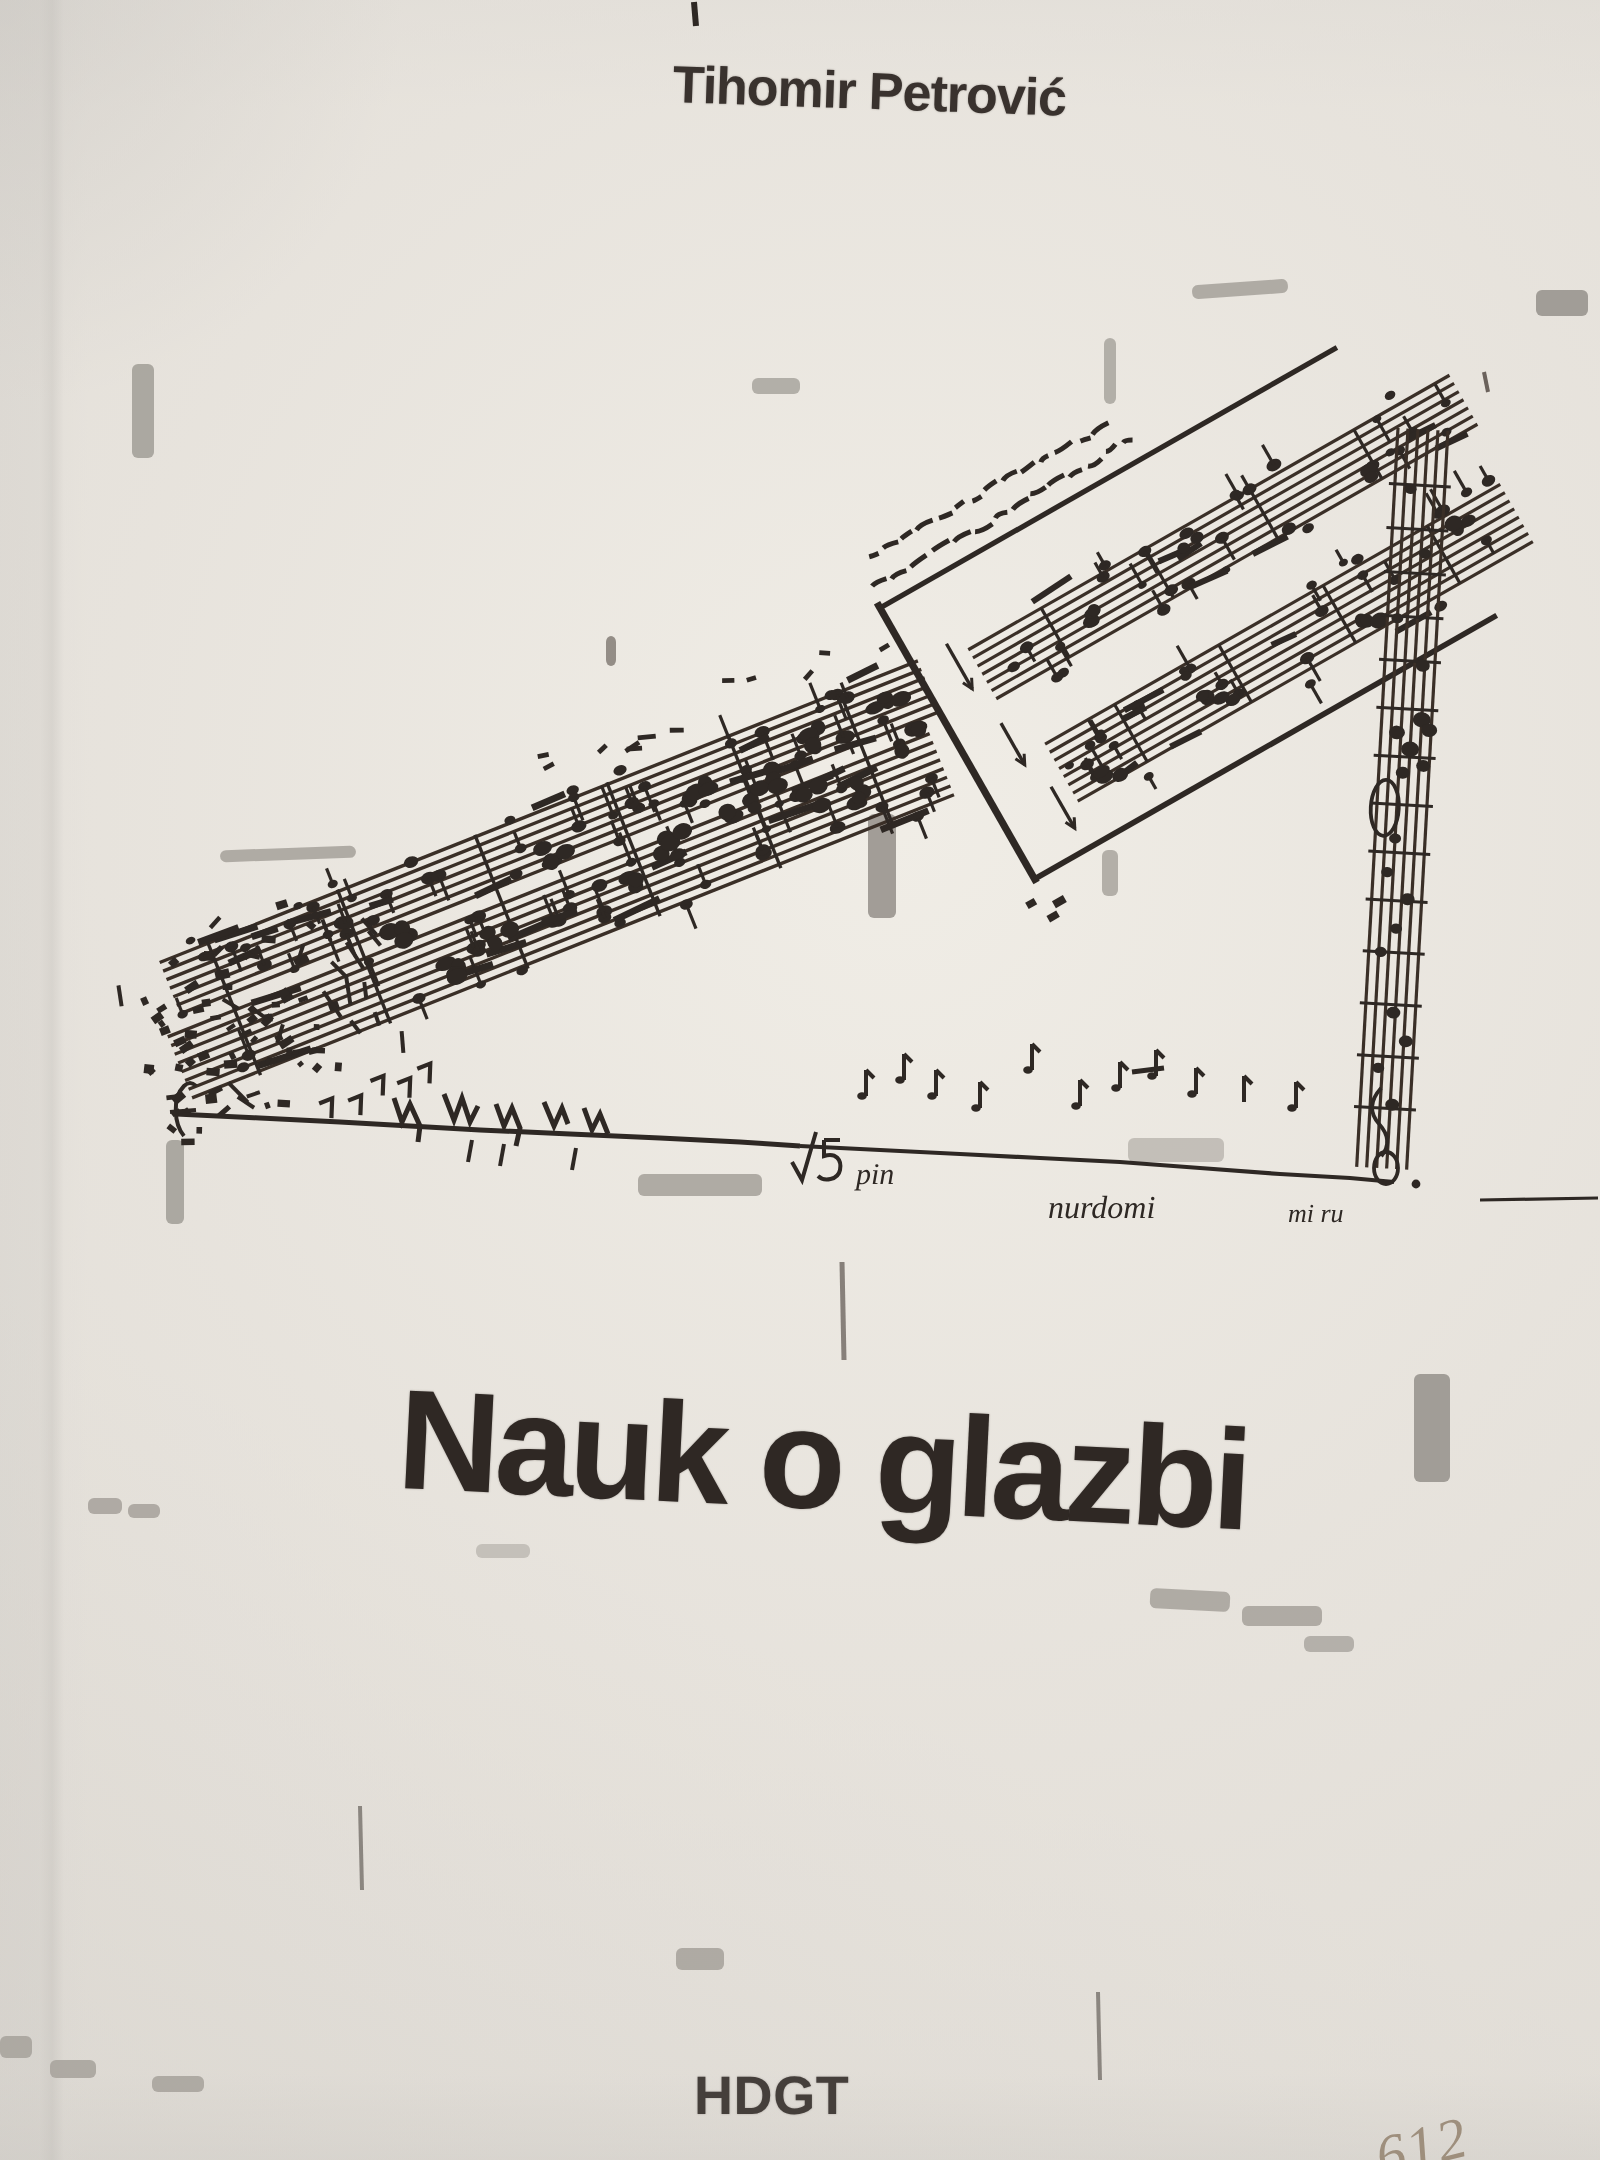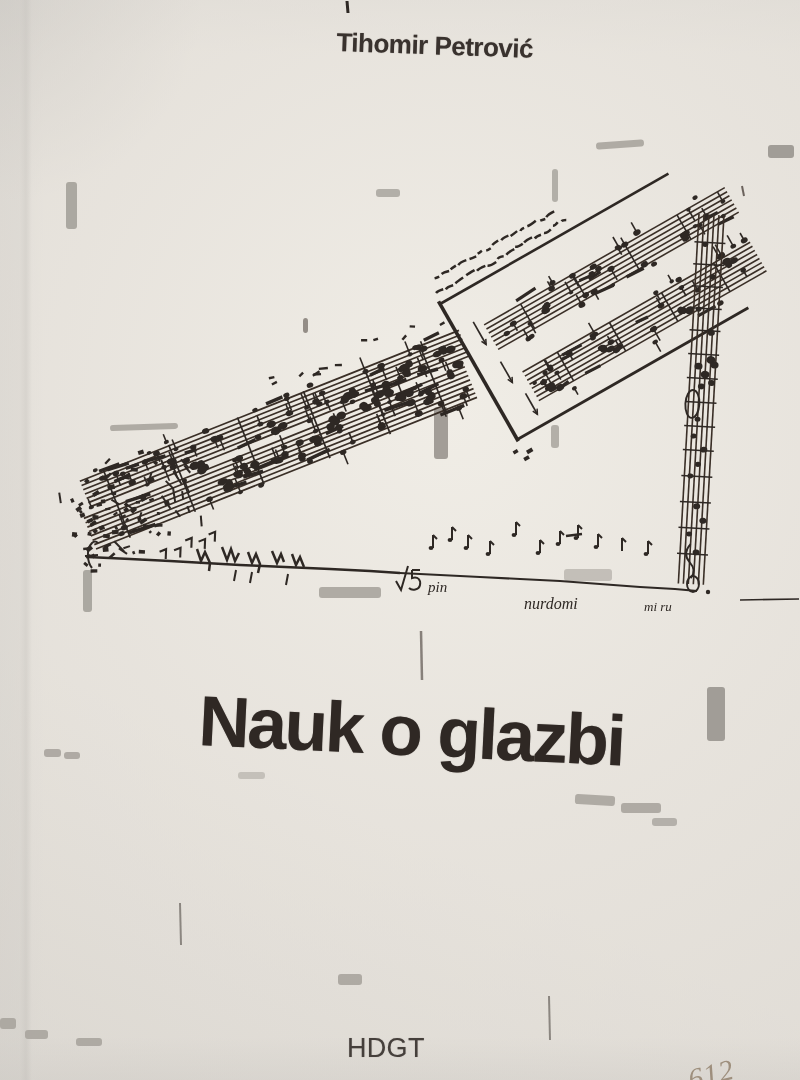--- a/index.html
+++ b/index.html
@@ -7,21 +7,21 @@
 background-image:
  radial-gradient(ellipse 90% 70% at 56% 38%, rgba(242,239,232,0.85) 0%, rgba(232,228,222,0.5) 55%, rgba(221,217,211,0.55) 100%),
  radial-gradient(circle at 0% 0%, rgba(165,163,160,0.38) 0%, rgba(165,163,160,0) 15%),
  linear-gradient(to right, rgba(183,181,177,0.38) 0px, rgba(183,181,177,0.35) 20px, rgba(158,156,152,0.42) 26px, rgba(212,210,206,0.15) 32px, rgba(212,210,206,0) 44px),
  linear-gradient(to top, rgba(175,173,169,0.3) 0%, rgba(175,173,169,0) 4%),
  linear-gradient(25deg, rgba(185,182,177,0.22) 0%, rgba(185,182,177,0) 30%),
  linear-gradient(to bottom, rgba(200,198,194,0.22) 0%, rgba(200,198,194,0) 5%);
 font-family:"Liberation Sans", sans-serif;}
 .t1{position:absolute;left:337px;top:27px;font-size:26px;font-weight:bold;color:#39322e;transform:rotate(2deg);transform-origin:left top;letter-spacing:-0.5px;text-shadow:0 0 1px rgba(57,50,46,0.4);}
 .t2{position:absolute;left:201px;top:680px;font-size:71px;font-weight:bold;color:#2f2824;transform:rotate(2.8deg);transform-origin:left top;letter-spacing:-2.5px;text-shadow:0 0 1px rgba(47,40,36,0.4);}
-.t3{position:absolute;left:347px;top:1033px;font-size:27px;font-weight:normal;color:#453f3b;letter-spacing:0.3px;text-shadow:0 0 1px rgba(57,50,46,0.35);}
+.t3{position:absolute;left:347px;top:1033px;font-size:27px;font-weight:bold;color:#453f3b;letter-spacing:0.3px;text-shadow:0 0 1px rgba(57,50,46,0.35);}
 .t4{position:absolute;left:688px;top:1058px;font-size:29px;font-style:italic;font-family:"Liberation Serif",serif;color:#9e8f7d;transform:rotate(-14deg);letter-spacing:1px;}
 svg{position:absolute;left:0;top:0;}
 #ink{filter:blur(0.35px);}
 </style></head>
 <body>
 <div id="page">
 <svg id="gray" width="800" height="1080" viewBox="0 0 800 1080">
 <rect x="596" y="141" width="48" height="7" rx="3" fill="#a8a49d" opacity="0.9" transform="rotate(-4 620.0 144.5)"></rect>
 <rect x="768" y="145" width="26" height="13" rx="3" fill="#9d9992" opacity="0.95"></rect>
 <rect x="66" y="182" width="11" height="47" rx="3" fill="#a8a49d" opacity="0.95"></rect>

